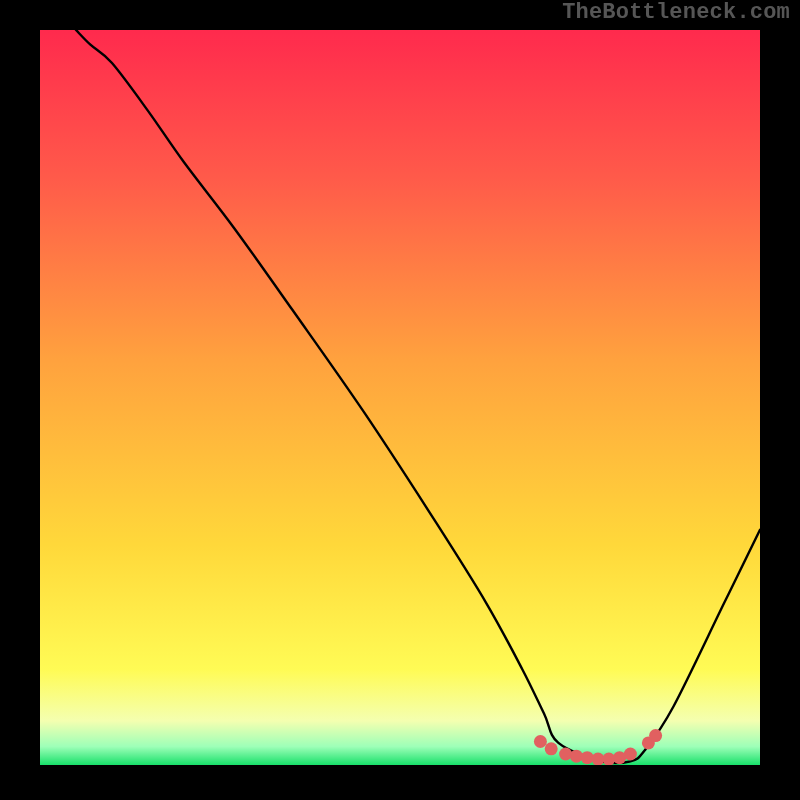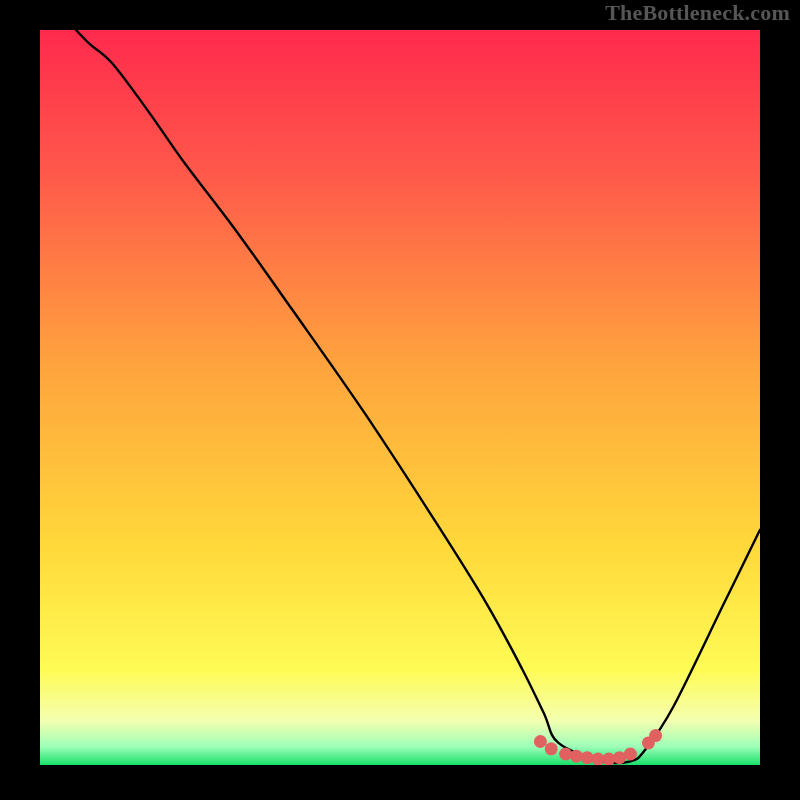--- a/index.html
+++ b/index.html
@@ -13,21 +13,21 @@
   .frame {
     position: relative;
     width: 800px;
     height: 800px;
     background: #000000;
   }
   .watermark {
     position: absolute;
     top: 0;
     right: 10px;
-    font-family: Liberation Serif, serif;
+    font-family: Liberation Mono, monospace;
     font-size: 22px;
     font-weight: 600;
     color: #565656;
     letter-spacing: 0.2px;
     user-select: none;
   }
   svg {
     position: absolute;
     left: 0;
     top: 0;

